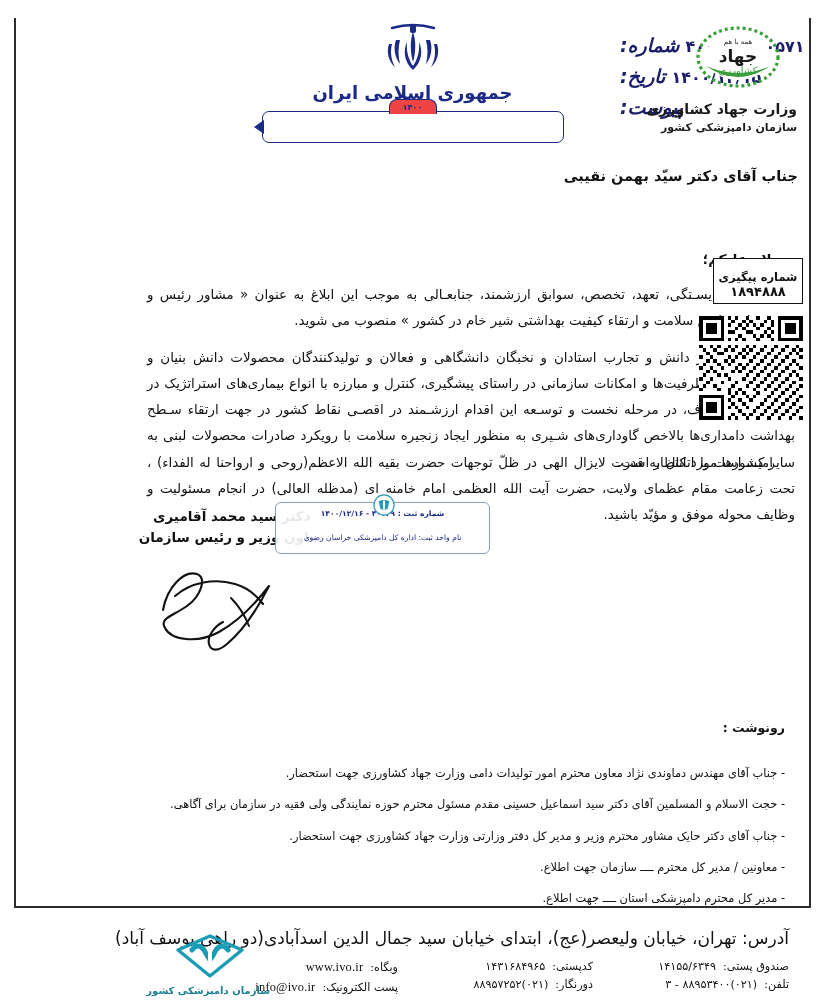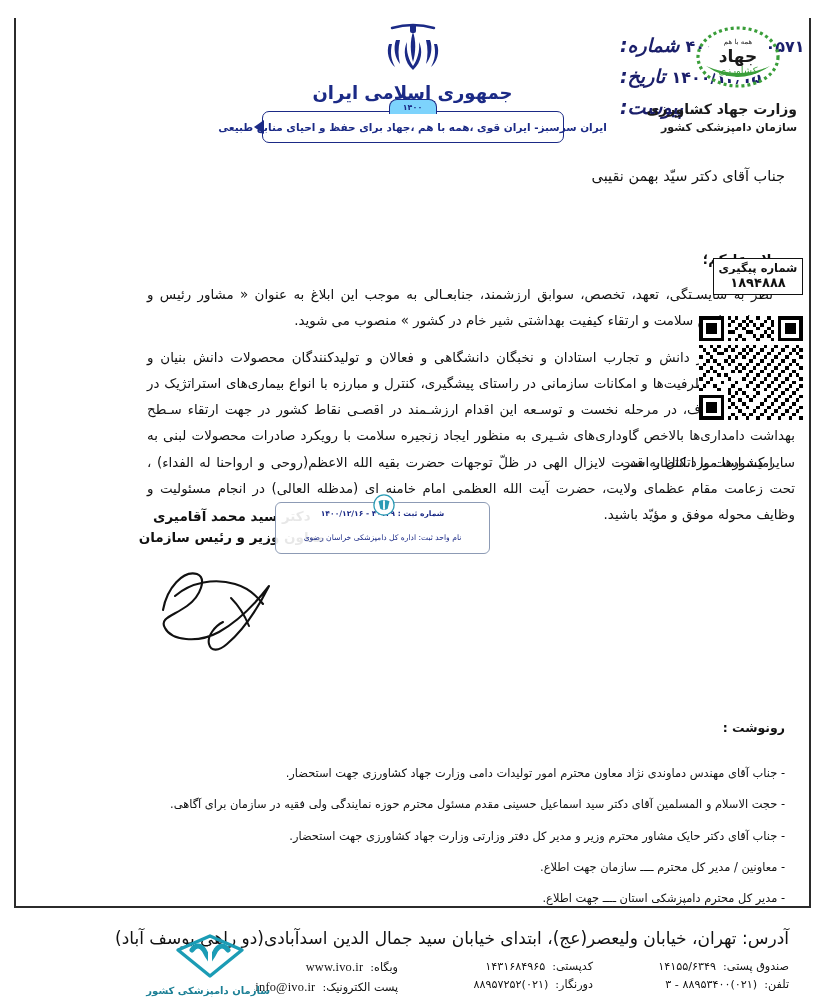--- a/index.html
+++ b/index.html
@@ -125,21 +125,21 @@
   .slogan-cap {
     position: absolute;
     top: -13px;
     left: 50%;
     transform: translateX(-50%);
     width: 46px;
     height: 14px;
     border: 1.6px solid #1b2a86;
     border-bottom: none;
     border-radius: 8px 8px 0 0;
-    background: #7dd3fc;
+    background: #ef4444;
     font-size: 8px;
     display: flex;
     align-items: center;
     justify-content: center;
     color: #1b2a86;
     font-weight: bold;
   }
   .slogan-arrow {
     position: absolute;
     left: -9px;
@@ -166,23 +166,23 @@
     margin-top: 3px;
     font-weight: bold;
     white-space: nowrap;
   }
   .ministry-line.big { font-size: 11px; margin-top: 4px; }
 
   
   .addressee {
     position: absolute;
     top: 168px;
-    right: 40px;
+    right: 27px;
     font-size: 14.5px;
-    font-weight: normal;
+    font-weight: bold;
     color: #111;
   }
   .salutation {
     position: absolute;
     top: 251px;
     right: 40px;
     font-size: 13.5px;
     font-weight: bold;
     color: #111;
   }
@@ -203,21 +203,21 @@
   .para.p3 { top: 450px; }
 
   
   .tracking-box {
     position: absolute;
     right: 22px;
     top: 258px;
     width: 84px;
     border: 1.6px solid #111;
     text-align: center;
-    padding: 2px 2px 4px;
+    padding: 11px 2px 4px;
     background: #fff;
   }
   .tracking-label { font-size: 11.5px; font-weight: bold; }
   .tracking-value { font-size: 13px; font-weight: bold; letter-spacing: .5px; }
 
   .qr {
     position: absolute;
     right: 22px;
     top: 316px;
     width: 104px;
@@ -397,21 +397,20 @@
           <rect x="30" y="2" width="6" height="9" rx="2"></rect>
           <path d="M13 8 q20 -7 40 0 q-20 4 -40 0 Z" opacity="0"></path>
         </g>
         <path d="M12 6 q21 -6 42 0" stroke="#1b2a86" stroke-width="2.4" fill="none" stroke-linecap="round"></path>
       </svg>
       <div class="emblem-caption">جمهوری اسلامی ایران</div>
 
       <div class="slogan-banner">
         <div class="slogan-cap">۱۴۰۰</div>
         <div class="slogan-arrow"></div>
-        <span>ایران سرسبز- ایران قوی ،همه با هم ،جهاد برای حفظ و احیای منابع طبیعی</span>
       </div>
     </div>
 
     <div class="ministry-logo">
       <svg class="jehad-badge" width="96" height="74" viewBox="0 0 96 74">
         <ellipse cx="48" cy="33" rx="40" ry="29" fill="none" stroke="#3a9e3a" stroke-width="3.2" stroke-dasharray="3 3"></ellipse>
         <ellipse cx="48" cy="33" rx="33" ry="23" fill="#ffffff"></ellipse>
         <path d="M16 42 q32 22 64 0 q-32 14 -64 0 Z" fill="#3a9e3a"></path>
         <text x="48" y="20" text-anchor="middle" font-size="7" fill="#1b1b1b" font-family="DejaVu Sans, sans-serif">همه با هم</text>
         <text x="48" y="38" text-anchor="middle" font-size="17" font-weight="bold" fill="#1b1b1b" font-family="DejaVu Sans, sans-serif">جهاد</text>

